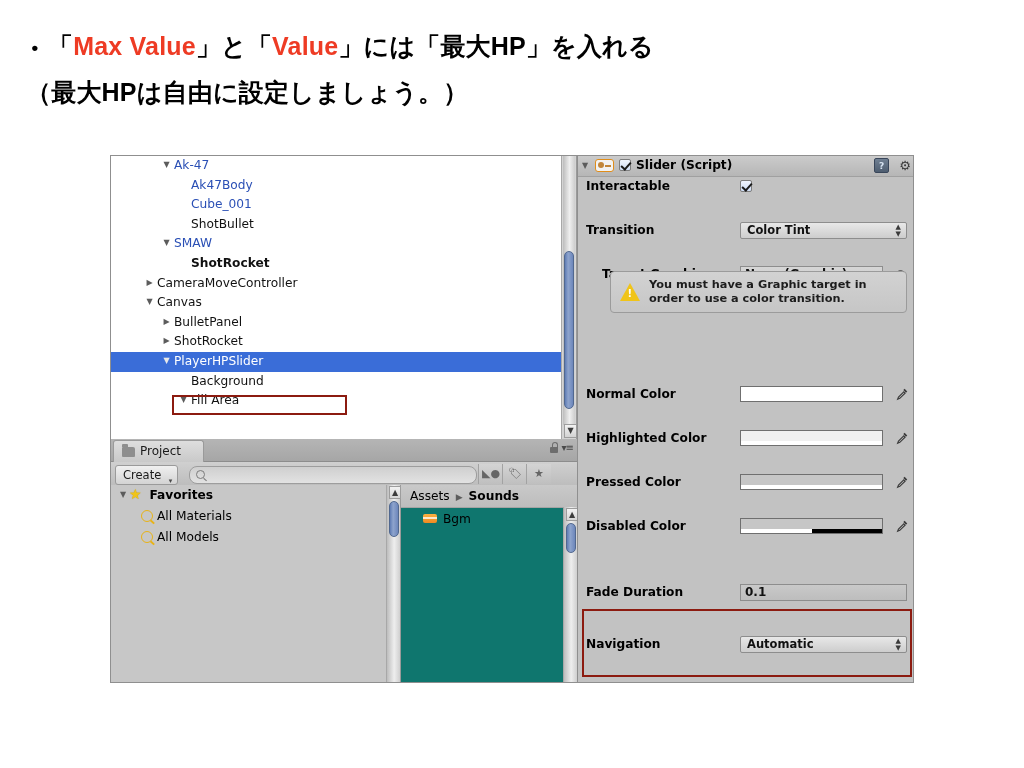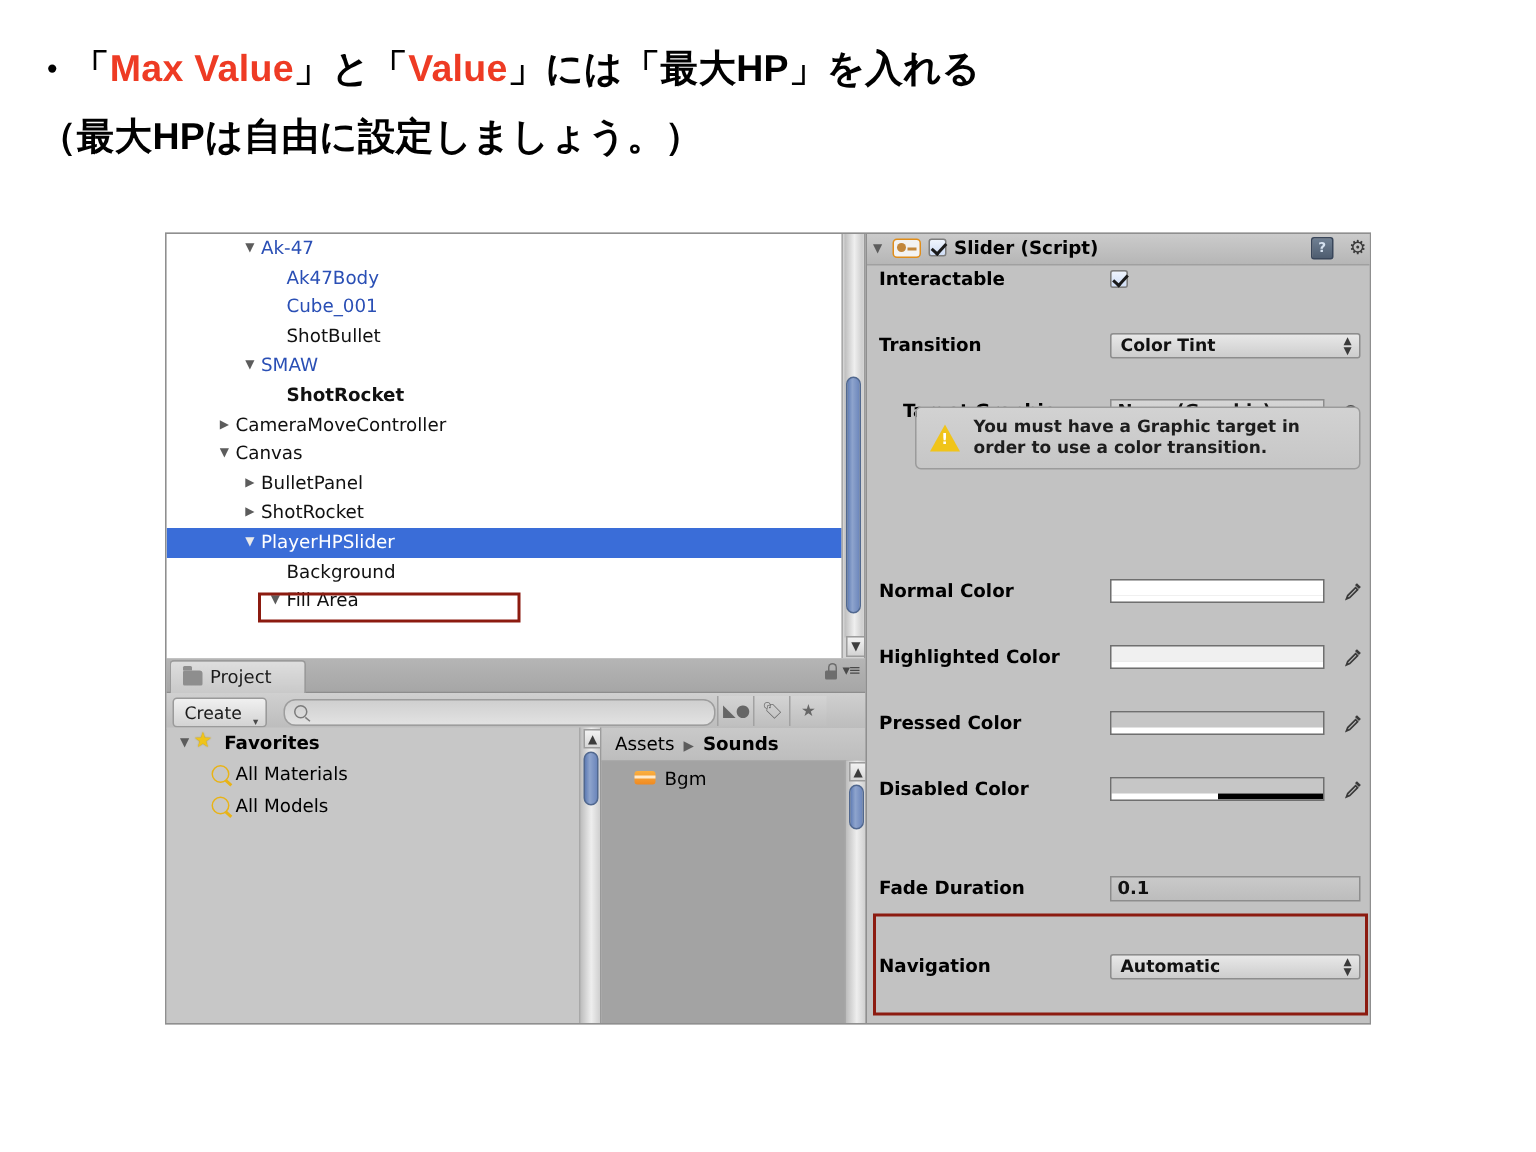--- a/index.html
+++ b/index.html
@@ -106,21 +106,21 @@
   #proj-search .mag:after{content:"";position:absolute;right:-3px;bottom:-2px;width:4px;height:1.3px;
      background:#7b7b7b;transform:rotate(40deg);}
   .tool-sq{
     position:absolute;top:2px;width:24px;height:20px;
     background:linear-gradient(#d4d4d4,#bfbfbf);border-left:1px solid #a2a2a2;
     color:#666;font-size:11px;text-align:center;line-height:20px;
   }
 
   #proj-body{position:absolute;left:0;top:46px;right:0;bottom:0;display:flex;}
   #proj-left{position:relative;width:290px;background:#c7c7c7;border-right:1px solid #9a9a9a;box-sizing:border-box;}
-  #proj-right{position:relative;flex:1;background:#a3a3a3;}
+  #proj-right{position:relative;flex:1;background:#0f766e;}
   .p-row{height:21px;line-height:21px;white-space:nowrap;padding-left:6px;font-size:12.2px;}
   .p-row .arrow{display:inline-block;width:12px;color:#5c5c5c;font-size:8px;text-align:center;vertical-align:middle;position:relative;top:-1px;}
   .star-ic{display:inline-block;color:#f0c419;font-size:14px;vertical-align:middle;position:relative;top:-1px;
      text-shadow:0 0 1px #b08c00;}
   .mag-ic{display:inline-block;width:10px;height:10px;border:1.6px solid #e8b317;border-radius:50%;
      vertical-align:middle;position:relative;margin:0 4px 0 2px;top:-1px;}
   .mag-ic:after{content:"";position:absolute;right:-3px;bottom:-2px;width:5px;height:1.6px;background:#e8b317;transform:rotate(42deg);}
   .bold{font-weight:700;}
   #proj-left-sb{position:absolute;right:0;top:0;width:14px;height:100%;
      background:linear-gradient(to right,#bdbdbd,#eee 55%,#cfcfcf);border-left:1px solid #a8a8a8;box-sizing:border-box;}

